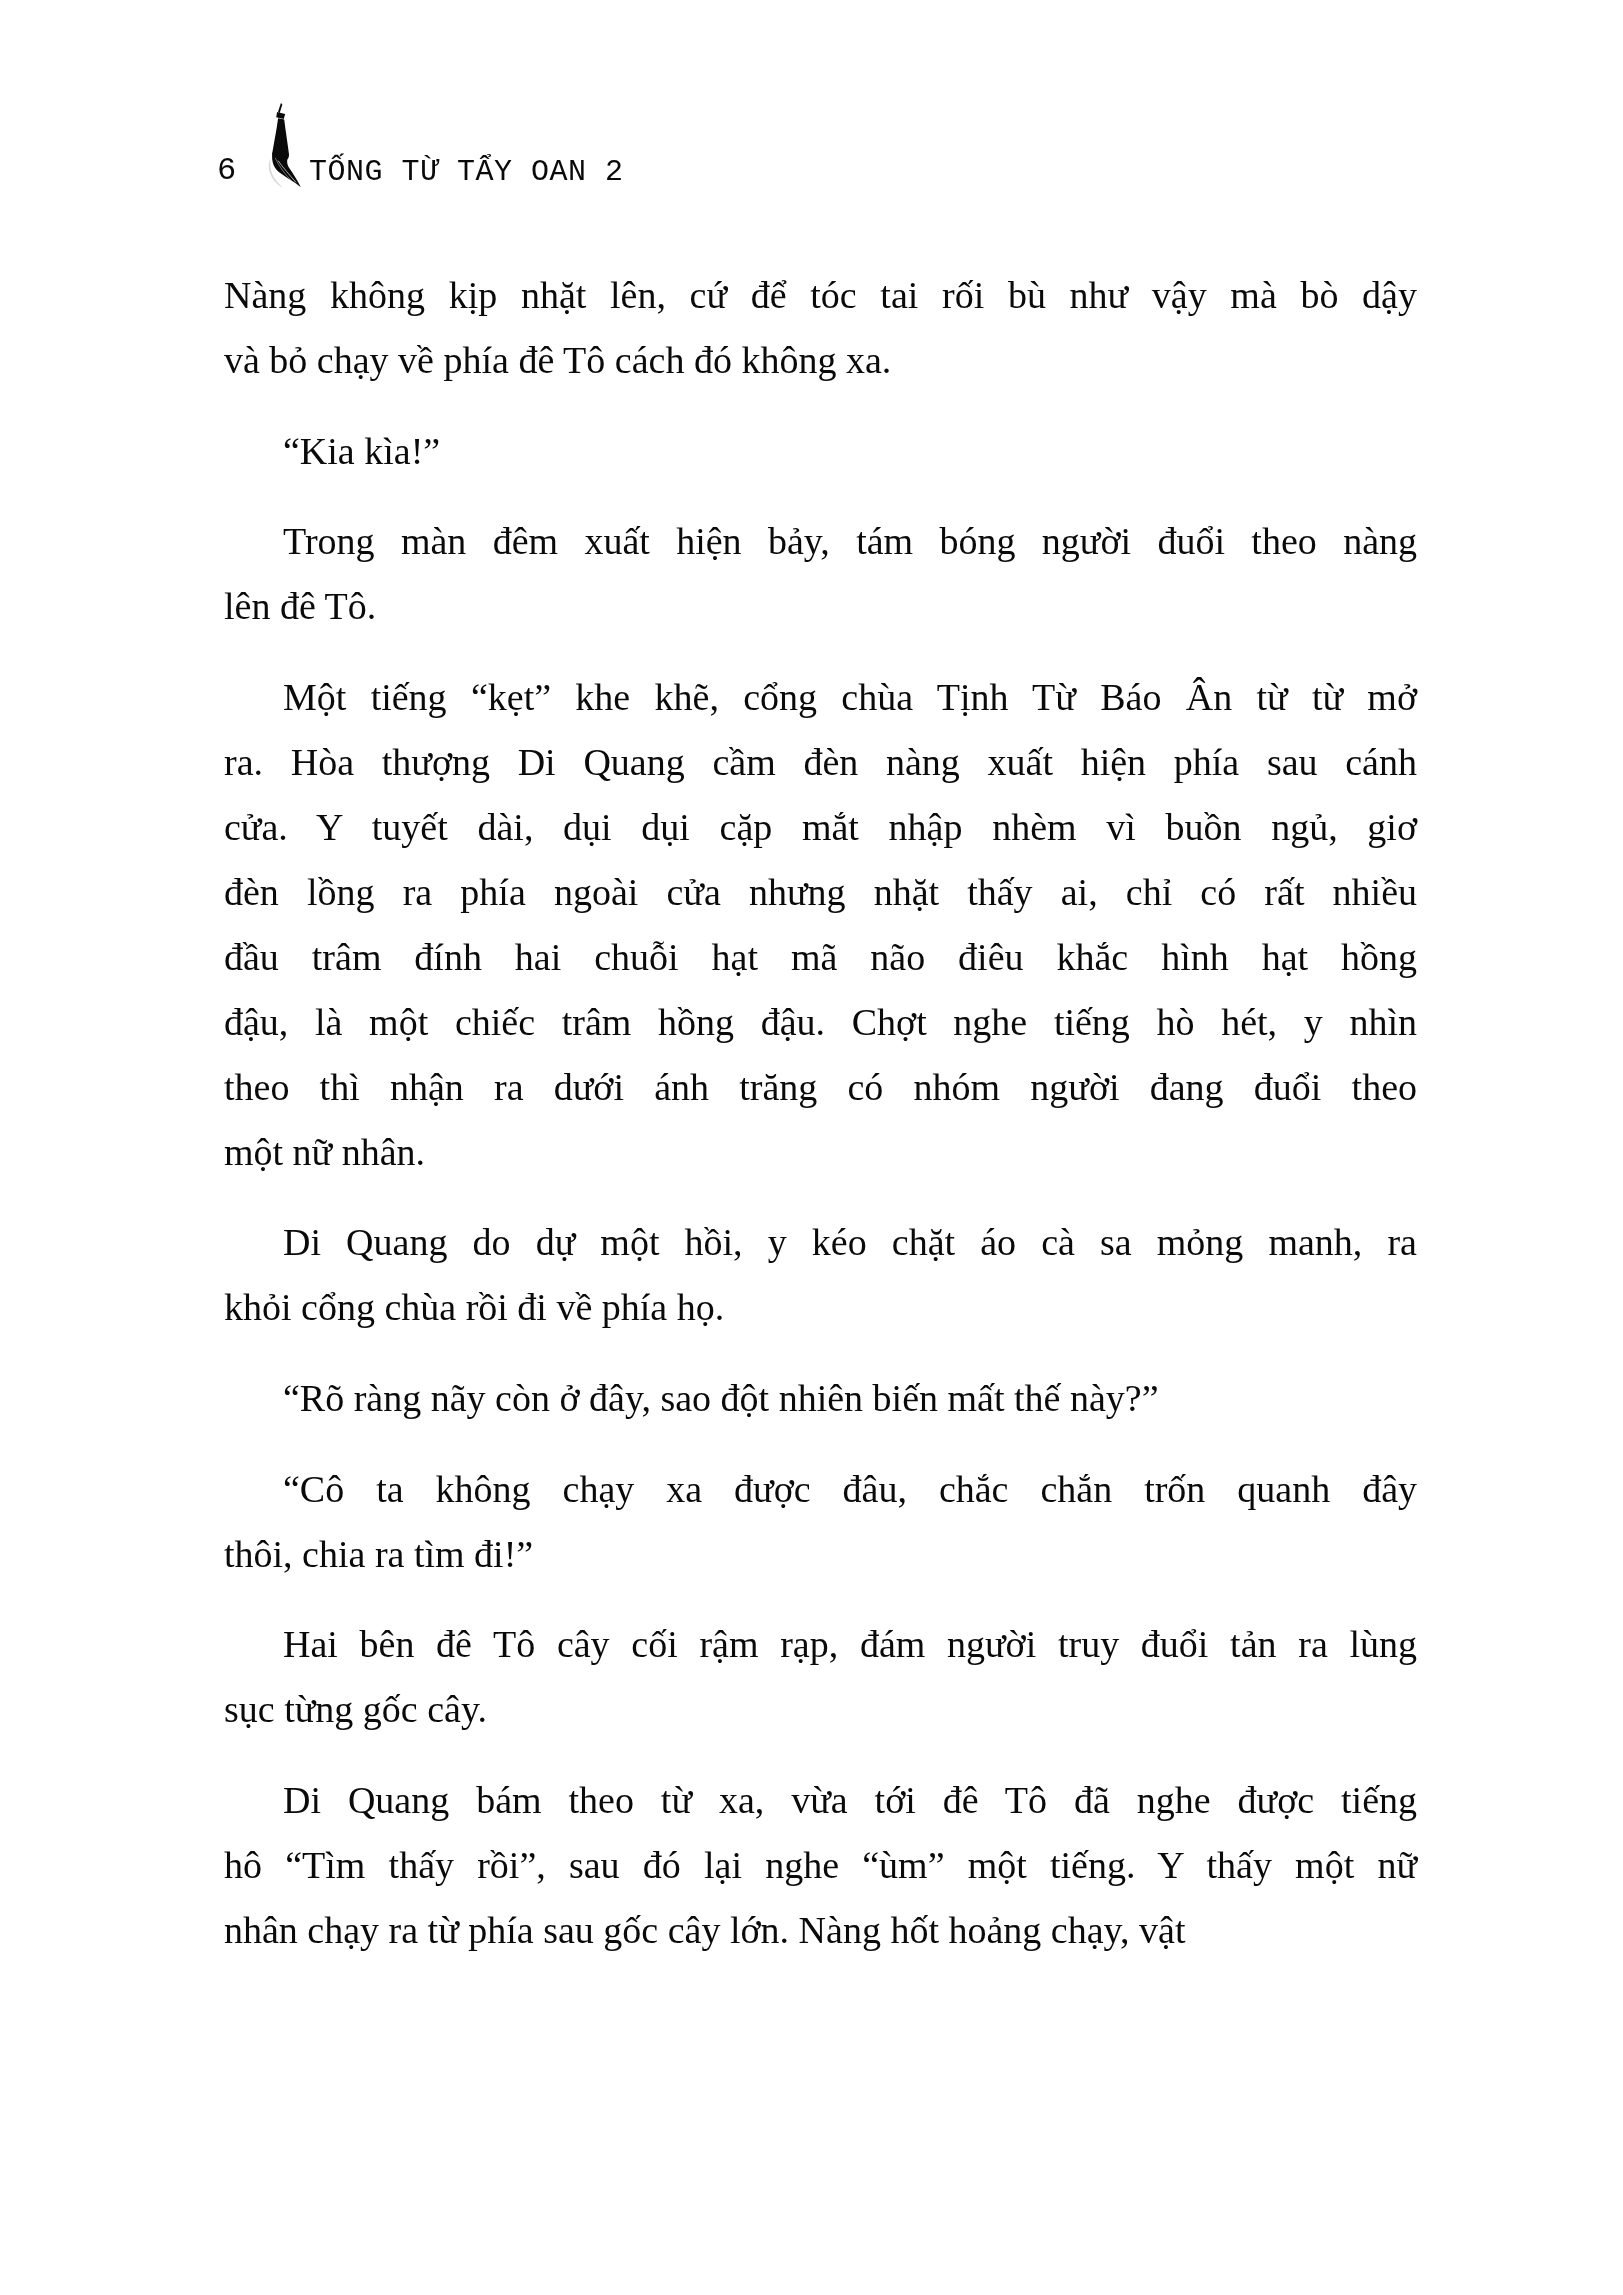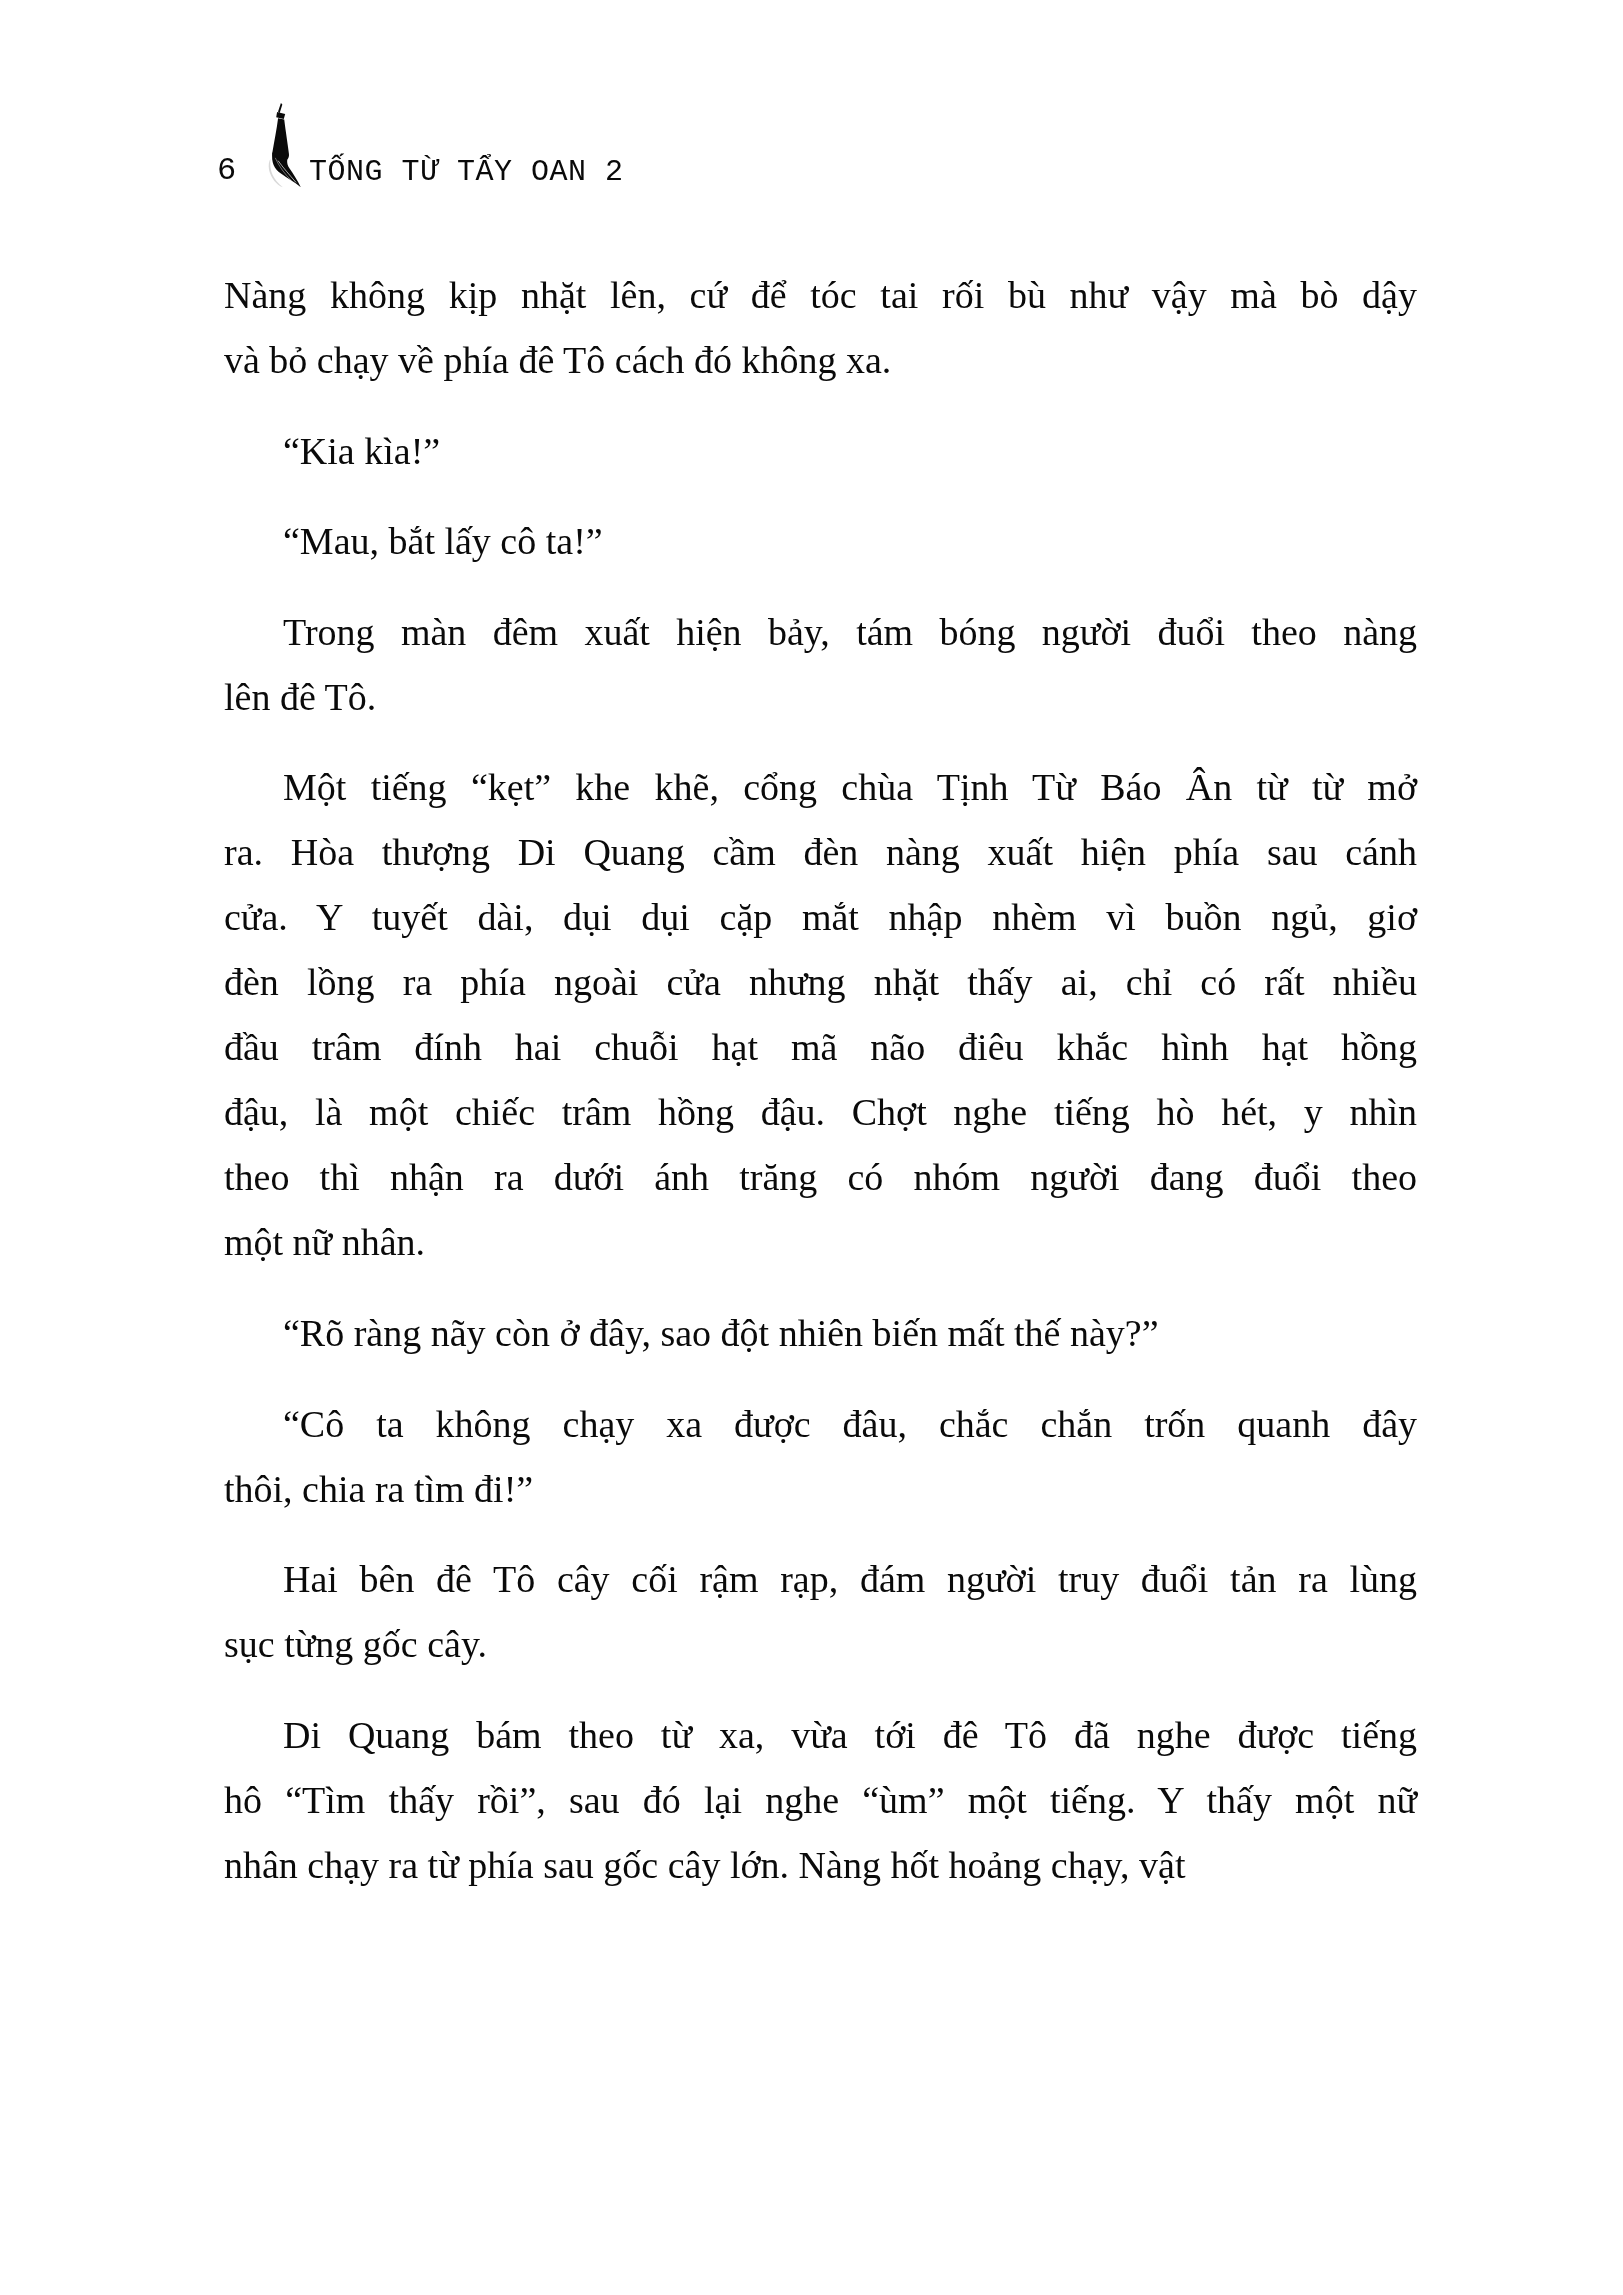--- a/index.html
+++ b/index.html
@@ -104,35 +104,36 @@
   <main class="body-text">
 
   <div class="paragraph">
         <div class="line first">Nàng không kịp nhặt lên, cứ để tóc tai rối bù như vậy mà bò dậy</div>
         <div class="line last">và bỏ chạy về phía đê Tô cách đó không xa.</div>
       </div>
       <div class="paragraph indent">
         <div class="line first last">“Kia kìa!”</div>
       </div>
       <div class="paragraph indent">
-        <div class="line first last">“Mau, bắt lấy cô ta!”</div>
-      </div>
-      <div class="paragraph indent">
         <div class="line first">Trong màn đêm xuất hiện bảy, tám bóng người đuổi theo nàng</div>
         <div class="line last">lên đê Tô.</div>
       </div>
       <div class="paragraph indent">
         <div class="line first">Một tiếng “kẹt” khe khẽ, cổng chùa Tịnh Từ Báo Ân từ từ mở</div>
         <div class="line">ra. Hòa thượng Di Quang cầm đèn nàng xuất hiện phía sau cánh</div>
         <div class="line">cửa. Y tuyết dài, dụi dụi cặp mắt nhập nhèm vì buồn ngủ, giơ</div>
         <div class="line">đèn lồng ra phía ngoài cửa nhưng nhặt thấy ai, chỉ có rất nhiều</div>
         <div class="line">đầu trâm đính hai chuỗi hạt mã não điêu khắc hình hạt hồng</div>
         <div class="line">đậu, là một chiếc trâm hồng đậu. Chợt nghe tiếng hò hét, y nhìn</div>
         <div class="line">theo thì nhận ra dưới ánh trăng có nhóm người đang đuổi theo</div>
         <div class="line last">một nữ nhân.</div>
+      </div>
+      <div class="paragraph indent">
+        <div class="line first">Di Quang do dự một hồi, y kéo chặt áo cà sa mỏng manh, ra</div>
+        <div class="line last">khỏi cổng chùa rồi đi về phía họ.</div>
       </div>
       <div class="paragraph indent">
         <div class="line first last">“Rõ ràng nãy còn ở đây, sao đột nhiên biến mất thế này?”</div>
       </div>
       <div class="paragraph indent">
         <div class="line first">“Cô ta không chạy xa được đâu, chắc chắn trốn quanh đây</div>
         <div class="line last">thôi, chia ra tìm đi!”</div>
       </div>
       <div class="paragraph indent">
         <div class="line first">Hai bên đê Tô cây cối rậm rạp, đám người truy đuổi tản ra lùng</div>

